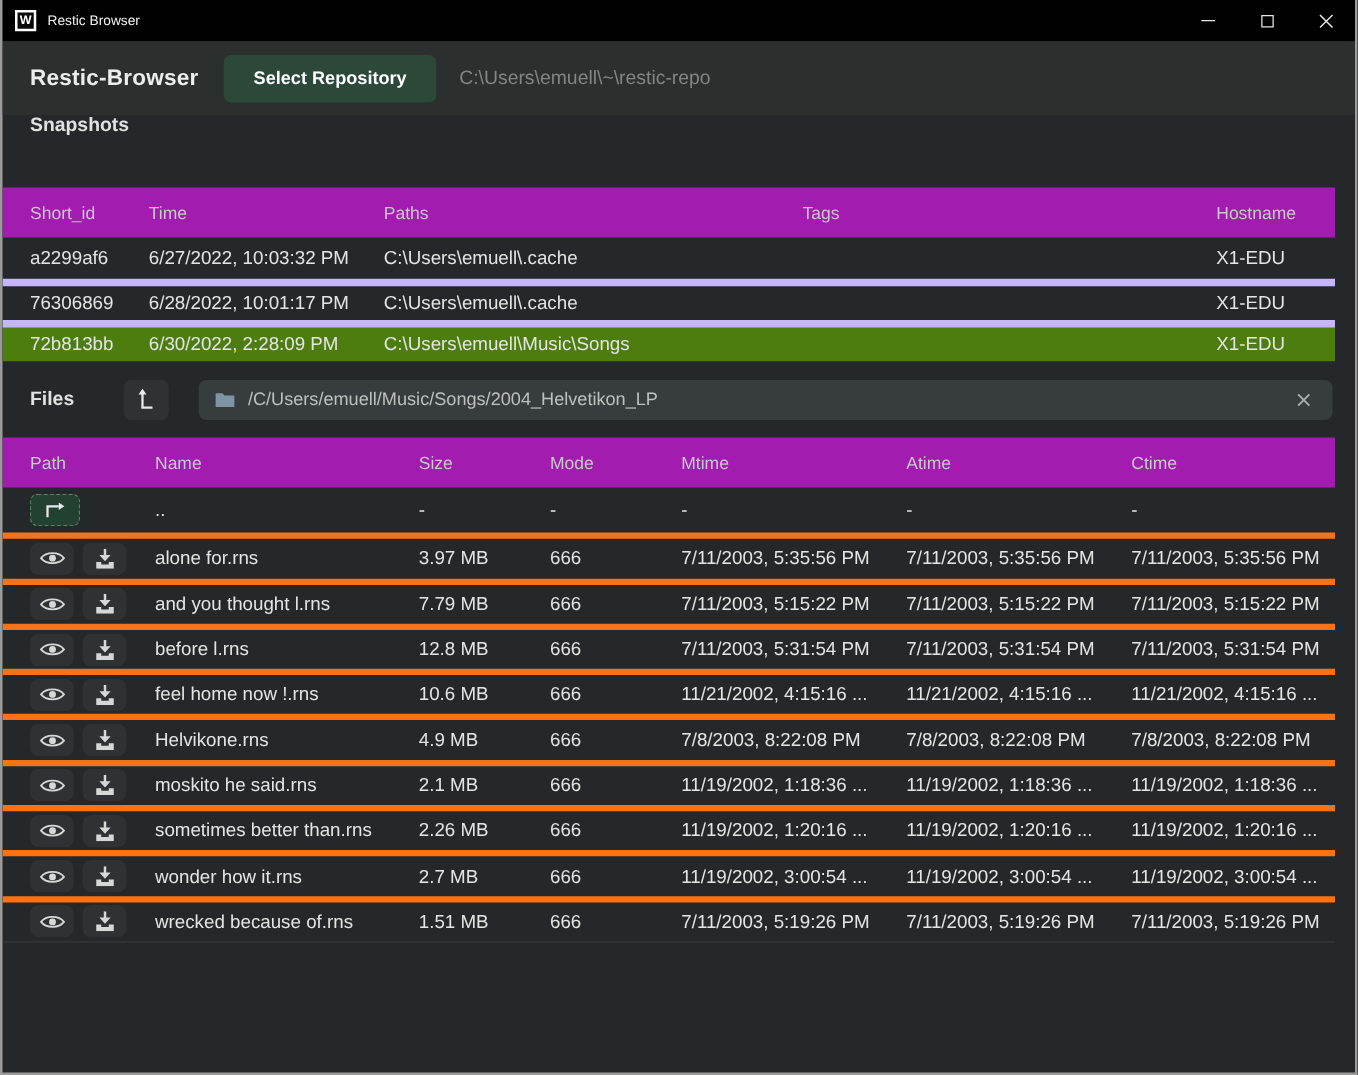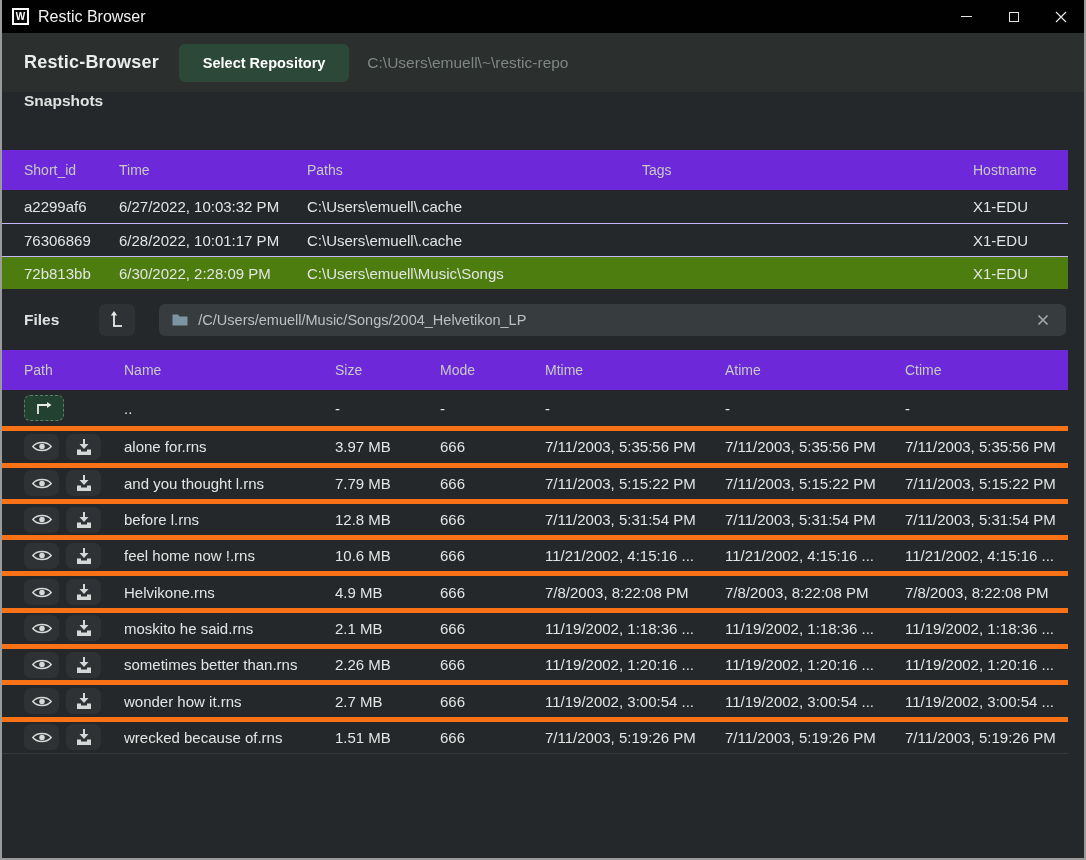--- a/index.html
+++ b/index.html
@@ -8,41 +8,41 @@
     position: relative; width: 1086px; height: 860px;
     background: #25282a;
     border-left: 2px solid #9b9b9b; border-right: 2px solid #9b9b9b; border-bottom: 2px solid #9b9b9b;
     font-family: "Liberation Sans", "DejaVu Sans", sans-serif;
     color: #e4e6e5; overflow: hidden;
   }
   
   .titlebar { height: 33px; background:#010101; display:flex; align-items:center; padding-left:10px; }
   .logo { width:17px; height:17px; border:2px solid #ffffff; background:#0a0a0a; color:#ffffff;
           display:flex; align-items:center; justify-content:center; font-size:10px; font-weight:bold; }
-  .win-title { margin-left:9px; font-size:16px; color:#f2f2f2; }
+  .win-title { margin-left:9px; font-size:11px; color:#f2f2f2; }
   .win-controls { margin-left:auto; display:flex; height:100%; }
   .win-btn { width:47px; height:100%; display:flex; align-items:center; justify-content:center; cursor:pointer; }
   .glyph-min { width:11px; height:1px; background:#e6e6e6; display:block; }
   .glyph-max { width:10px; height:10px; border:1px solid #e6e6e6; display:block; }
   
   .headerbar { height:59px; background:#2b2f2d; display:flex; align-items:center; padding:0 22px; }
   .app-title { font-size:18px; font-weight:bold; color:#eceeed; letter-spacing:.2px; }
   .repo-btn { margin-left:20px; height:38px; padding:0 24px; background:#2c4839; border:none; border-radius:6px;
               color:#ffffff; font-size:14.5px; font-weight:bold; font-family:inherit; cursor:pointer; }
   .repo-path { margin-left:18px; font-size:15.5px; color:#7f8684; }
   
   .section-title-row { height:58px; display:flex; align-items:flex-start; padding-left:22px; }
   .section-title { font-size:15.5px; font-weight:bold; color:#dfe2e0; }
   
-  .thead { height:40px; background:#6d28d9; display:grid; align-items:center; padding-left:22px;
+  .thead { height:40px; background:#a21caf; display:grid; align-items:center; padding-left:22px;
            width:1066px; color:#c7cac8; font-size:14px; }
   .snap-grid { grid-template-columns: 95px 188px 335px 331px auto; }
   .file-grid { grid-template-columns: 100px 211px 105px 105px 180px 180px auto; }
   .trow { display:grid; align-items:center; padding-left:22px; width:1066px; font-size:15px; color:#e3e5e4; }
-  .snap-row { height:33px; border-top:1px solid #c4b5fd; }
+  .snap-row { height:33px; border-top:6px solid #c4b5fd; }
   .snap-row:first-child { border-top:none; }
   .snap-row.selected { background:#4d7c0f; }
   .file-row { height:36.3px; border-top:5px solid #f97316; }
   .file-rows { border-bottom:1px solid #34383a; width:1066px; }
   .cell { overflow:hidden; white-space:nowrap; padding-right:10px; }
   
   .filesbar { height:61px; display:flex; align-items:center; padding:0 18px 0 22px;gap:16px; }
   .up-btn { margin-left:24px; width:36px; height:32px; background:#2e3234; border:none; border-radius:6px;
             display:flex; align-items:center; justify-content:center; cursor:pointer; flex:none; }
   .crumb { margin-left:8px; flex:1; height:32px; background:#373c3e; border-radius:6px;

